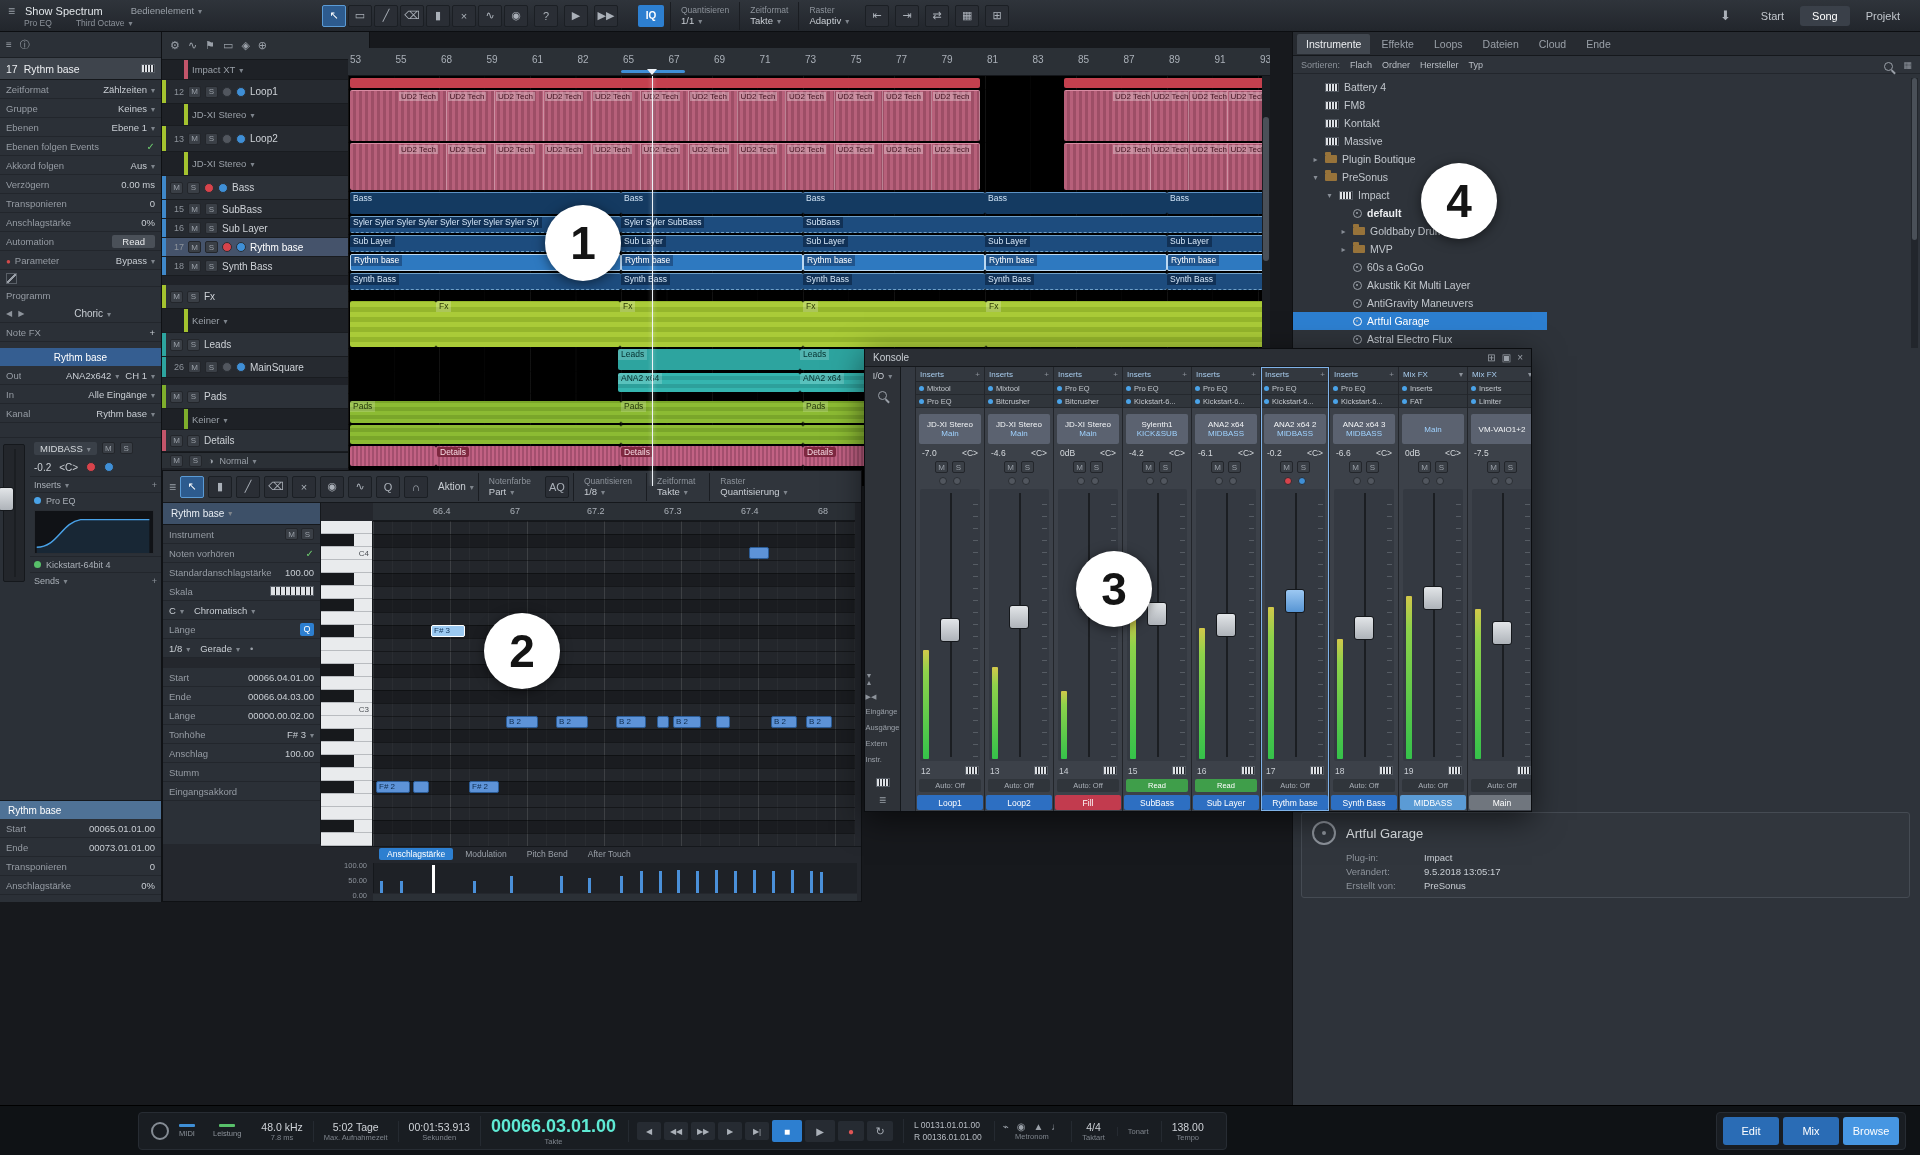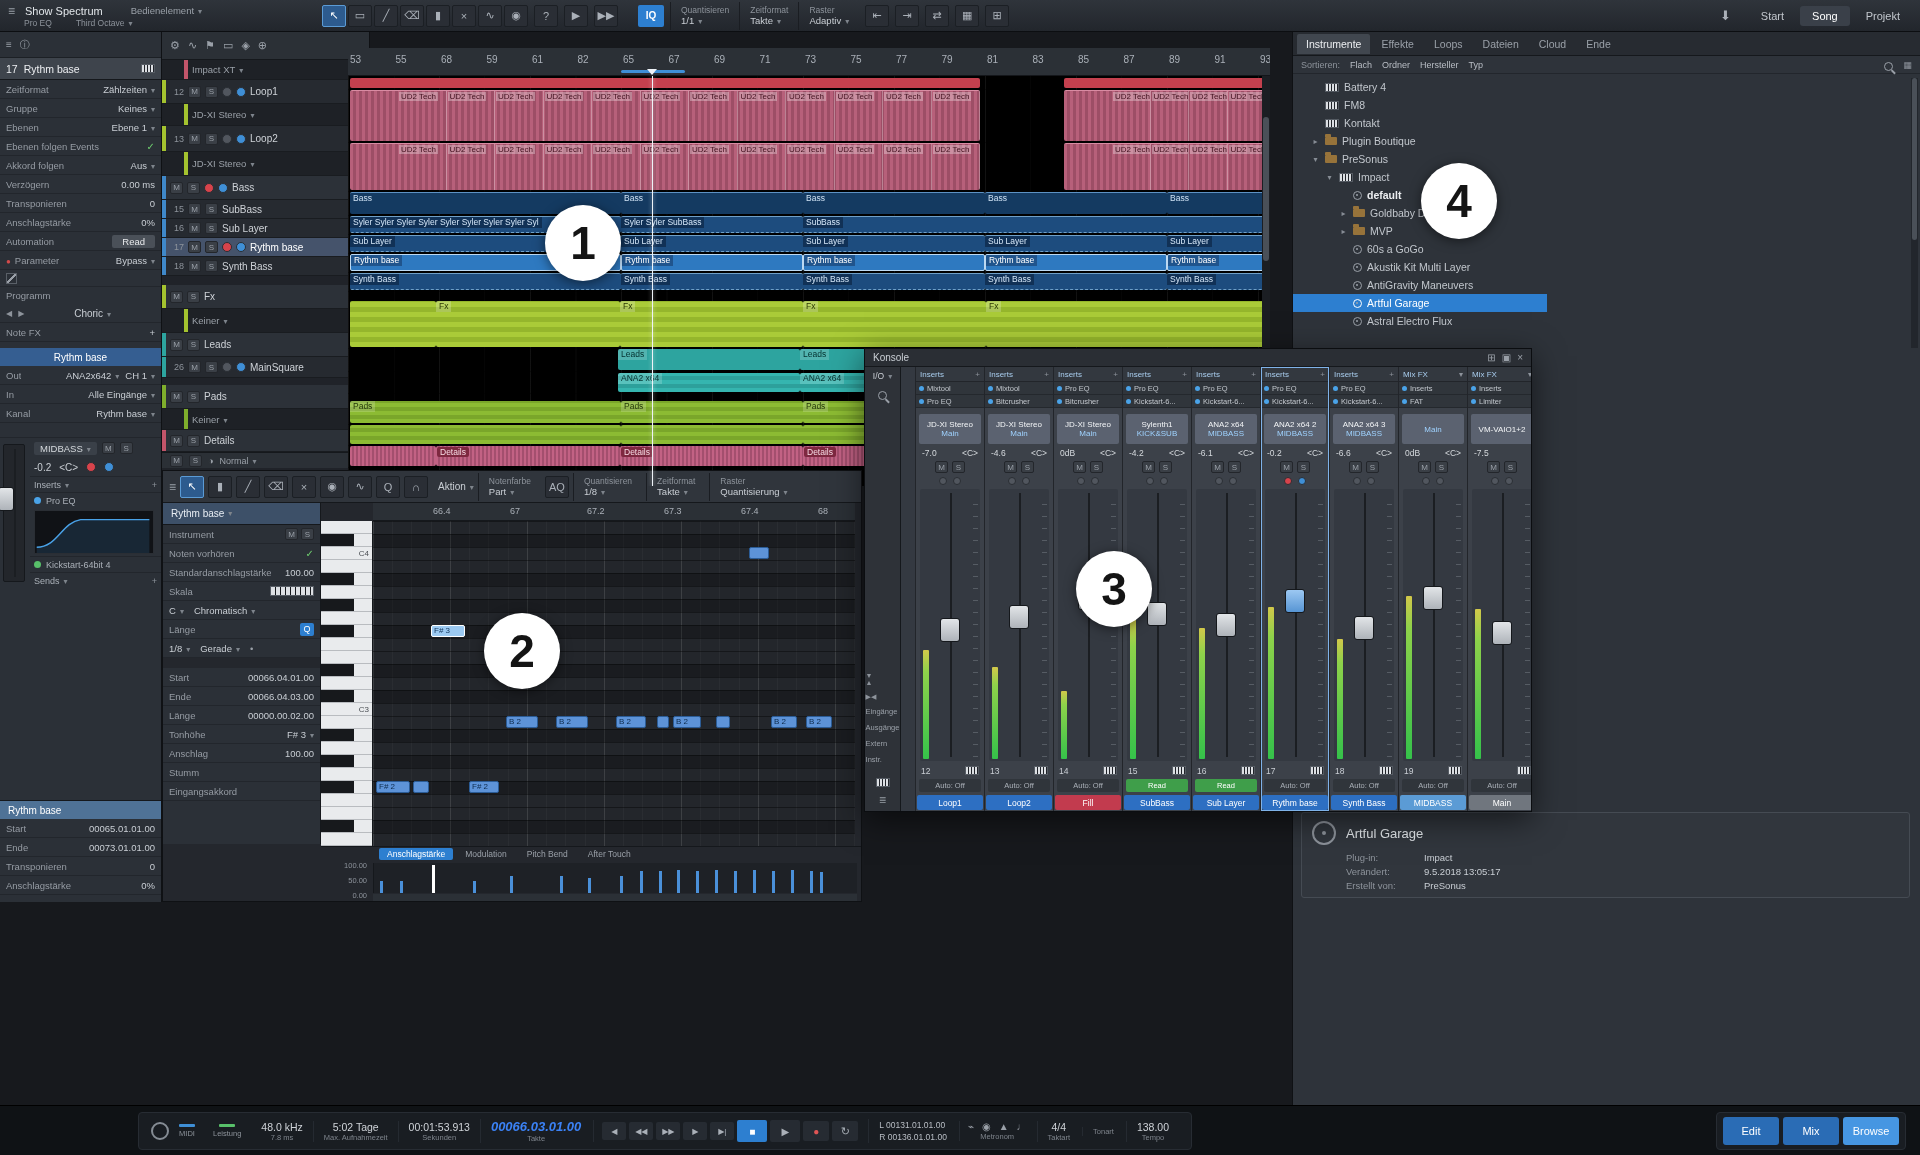--- a/index.html
+++ b/index.html
@@ -206,21 +206,21 @@
 .info-row{display:flex;font-size:9.5px;line-height:14px;}
 .il{width:78px;color:#8d939b;}
 .iv{color:#c9ced4;}
 
 #transport{position:absolute;left:0;top:1105px;width:1920px;height:50px;background:#0f1215;border-top:1px solid #000;}
 #tp-wrap{position:absolute;left:138px;top:6px;height:38px;background:#191d22;border:1px solid #272c33;border-radius:4px;display:flex;align-items:center;padding:0 12px;gap:2px;}
 .tp-cell{display:flex;flex-direction:column;align-items:center;justify-content:center;padding:0 10px;border-left:1px solid #252a31;}
 .tp-cell:first-child{border-left:none;}
 .tpv{font-size:10.5px;color:#cfd3d8;white-space:nowrap;}
 .tpl{font-size:7.5px;color:#7e848c;white-space:nowrap;}
-.tp-cell.big .tpv{font-size:13px;font-weight:bold;color:#3b82f6;font-style:italic;}
+.tp-cell.big .tpv{font-size:18px;font-weight:bold;color:#5eead4;}
 .perf-circle{width:18px;height:18px;border:2px solid #858c94;border-radius:50%;}
 .mini{display:flex;flex-direction:column;align-items:center;gap:2px;padding:0 8px;}
 .mini .bar{width:16px;height:3px;background:#3f8fd6;border-radius:1px;}
 .mini .t{font-size:7.5px;color:#8d939b;}
 #tp-btns{display:flex;align-items:center;gap:3px;padding:0 8px;border-left:1px solid #252a31;}
 .tp-btn{min-width:24px;height:18px;background:#262b32;border-radius:2px;color:#aab0b8;font-size:8px;display:flex;align-items:center;justify-content:center;padding:0 3px;}
 .tp-stop{min-width:30px;height:22px;background:#2d7fd0;color:#fff;font-size:10px;}
 .tp-play{min-width:30px;height:22px;font-size:10px;}
 .tp-rec{color:#e05555;font-size:10px;min-width:26px;height:20px;}
 .tp-loop{font-size:11px;min-width:26px;height:20px;}
@@ -1491,20 +1491,25 @@
         </div>
         <div class="br-row" style="padding-left: 18px;">
           <span class="br-arrow"></span>
           <span class="ic-keys"></span>
           <span class="br-name">FM8</span>
         </div>
         <div class="br-row" style="padding-left: 18px;">
           <span class="br-arrow"></span>
           <span class="ic-keys"></span>
           <span class="br-name">Kontakt</span>
+        </div>
+        <div class="br-row" style="padding-left: 18px;">
+          <span class="br-arrow"></span>
+          <span class="ic-keys"></span>
+          <span class="br-name">Massive</span>
         </div>
         <div class="br-row" style="padding-left: 18px;">
           <span class="br-arrow">▸</span>
           <span class="ic-folder"></span>
           <span class="br-name">Plugin Boutique</span>
         </div>
         <div class="br-row" style="padding-left: 18px;">
           <span class="br-arrow">▾</span>
           <span class="ic-folder"></span>
           <span class="br-name">PreSonus</span>

